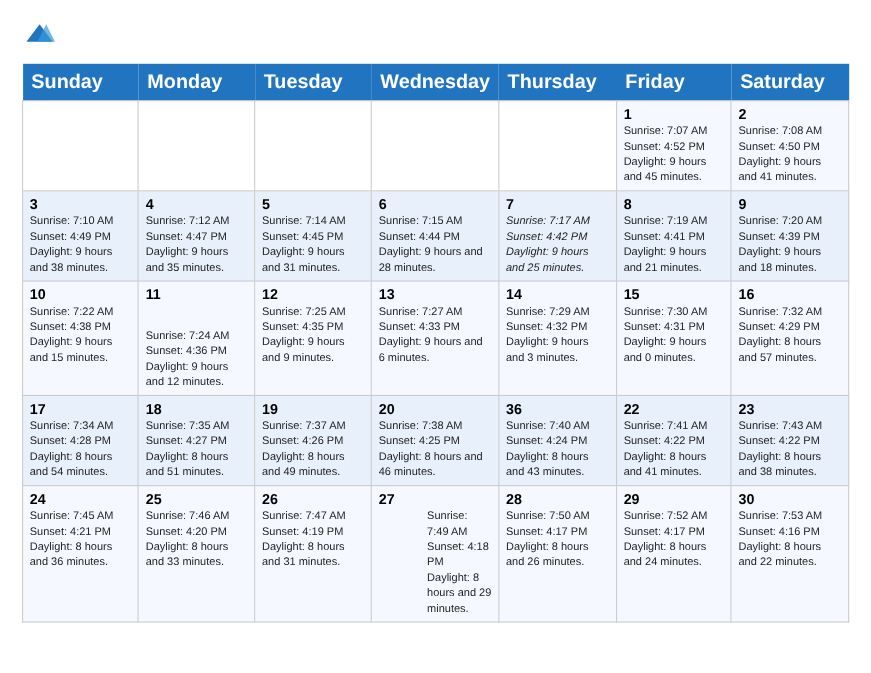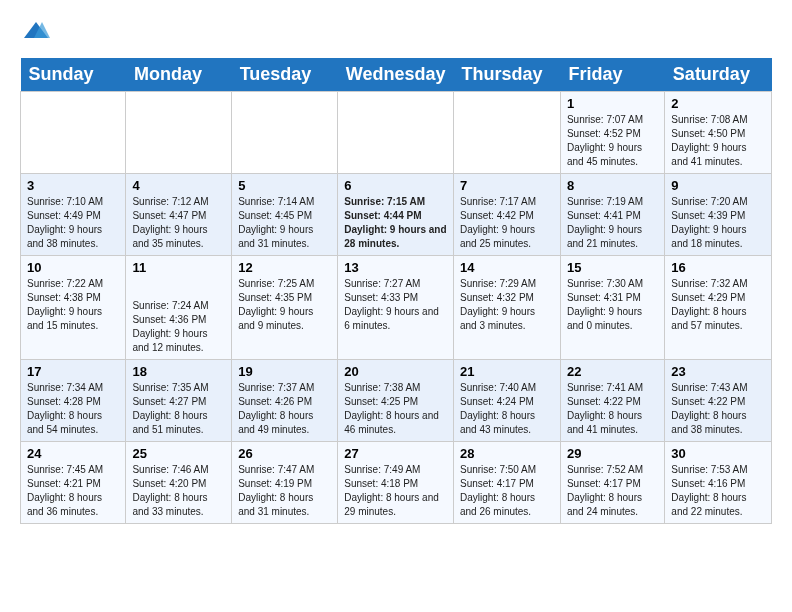--- a/index.html
+++ b/index.html
@@ -155,27 +155,27 @@
 Daylight: 9 hours and 35 minutes.</div>
         </td>
         <td>
           <span class="day-num">5</span>
           <div class="day-info" style="white-space: pre-line;">Sunrise: 7:14 AM
 Sunset: 4:45 PM
 Daylight: 9 hours and 31 minutes.</div>
         </td>
         <td>
           <span class="day-num">6</span>
-          <div class="day-info" style="white-space: pre-line; font-weight: bold;">Sunrise: 7:15 AM
+          <div class="day-info" style="white-space: pre-line;">Sunrise: 7:15 AM
 Sunset: 4:44 PM
 Daylight: 9 hours and 28 minutes.</div>
         </td>
         <td>
           <span class="day-num">7</span>
-          <div class="day-info" style="white-space: pre-line;">Sunrise: 7:17 AM
+          <div class="day-info" style="white-space: pre-line; font-style: italic;">Sunrise: 7:17 AM
 Sunset: 4:42 PM
 Daylight: 9 hours and 25 minutes.</div>
         </td>
         <td>
           <span class="day-num">8</span>
           <div class="day-info" style="white-space: pre-line;">Sunrise: 7:19 AM
 Sunset: 4:41 PM
 Daylight: 9 hours and 21 minutes.</div>
         </td>
         <td>
@@ -248,21 +248,21 @@
 Sunset: 4:26 PM
 Daylight: 8 hours and 49 minutes.</div>
         </td>
         <td>
           <span class="day-num">20</span>
           <div class="day-info" style="white-space: pre-line;">Sunrise: 7:38 AM
 Sunset: 4:25 PM
 Daylight: 8 hours and 46 minutes.</div>
         </td>
         <td>
-          <span class="day-num">21</span>
+          <span class="day-num">36</span>
           <div class="day-info" style="white-space: pre-line;">Sunrise: 7:40 AM
 Sunset: 4:24 PM
 Daylight: 8 hours and 43 minutes.</div>
         </td>
         <td>
           <span class="day-num">22</span>
           <div class="day-info" style="white-space: pre-line;">Sunrise: 7:41 AM
 Sunset: 4:22 PM
 Daylight: 8 hours and 41 minutes.</div>
         </td>
@@ -287,21 +287,21 @@
 Daylight: 8 hours and 33 minutes.</div>
         </td>
         <td>
           <span class="day-num">26</span>
           <div class="day-info" style="white-space: pre-line;">Sunrise: 7:47 AM
 Sunset: 4:19 PM
 Daylight: 8 hours and 31 minutes.</div>
         </td>
         <td>
           <span class="day-num">27</span>
-          <div class="day-info" style="white-space: pre-line;">Sunrise: 7:49 AM
+          <div class="day-info" style="white-space: pre-line; margin-left: 44px;">Sunrise: 7:49 AM
 Sunset: 4:18 PM
 Daylight: 8 hours and 29 minutes.</div>
         </td>
         <td>
           <span class="day-num">28</span>
           <div class="day-info" style="white-space: pre-line;">Sunrise: 7:50 AM
 Sunset: 4:17 PM
 Daylight: 8 hours and 26 minutes.</div>
         </td>
         <td>

